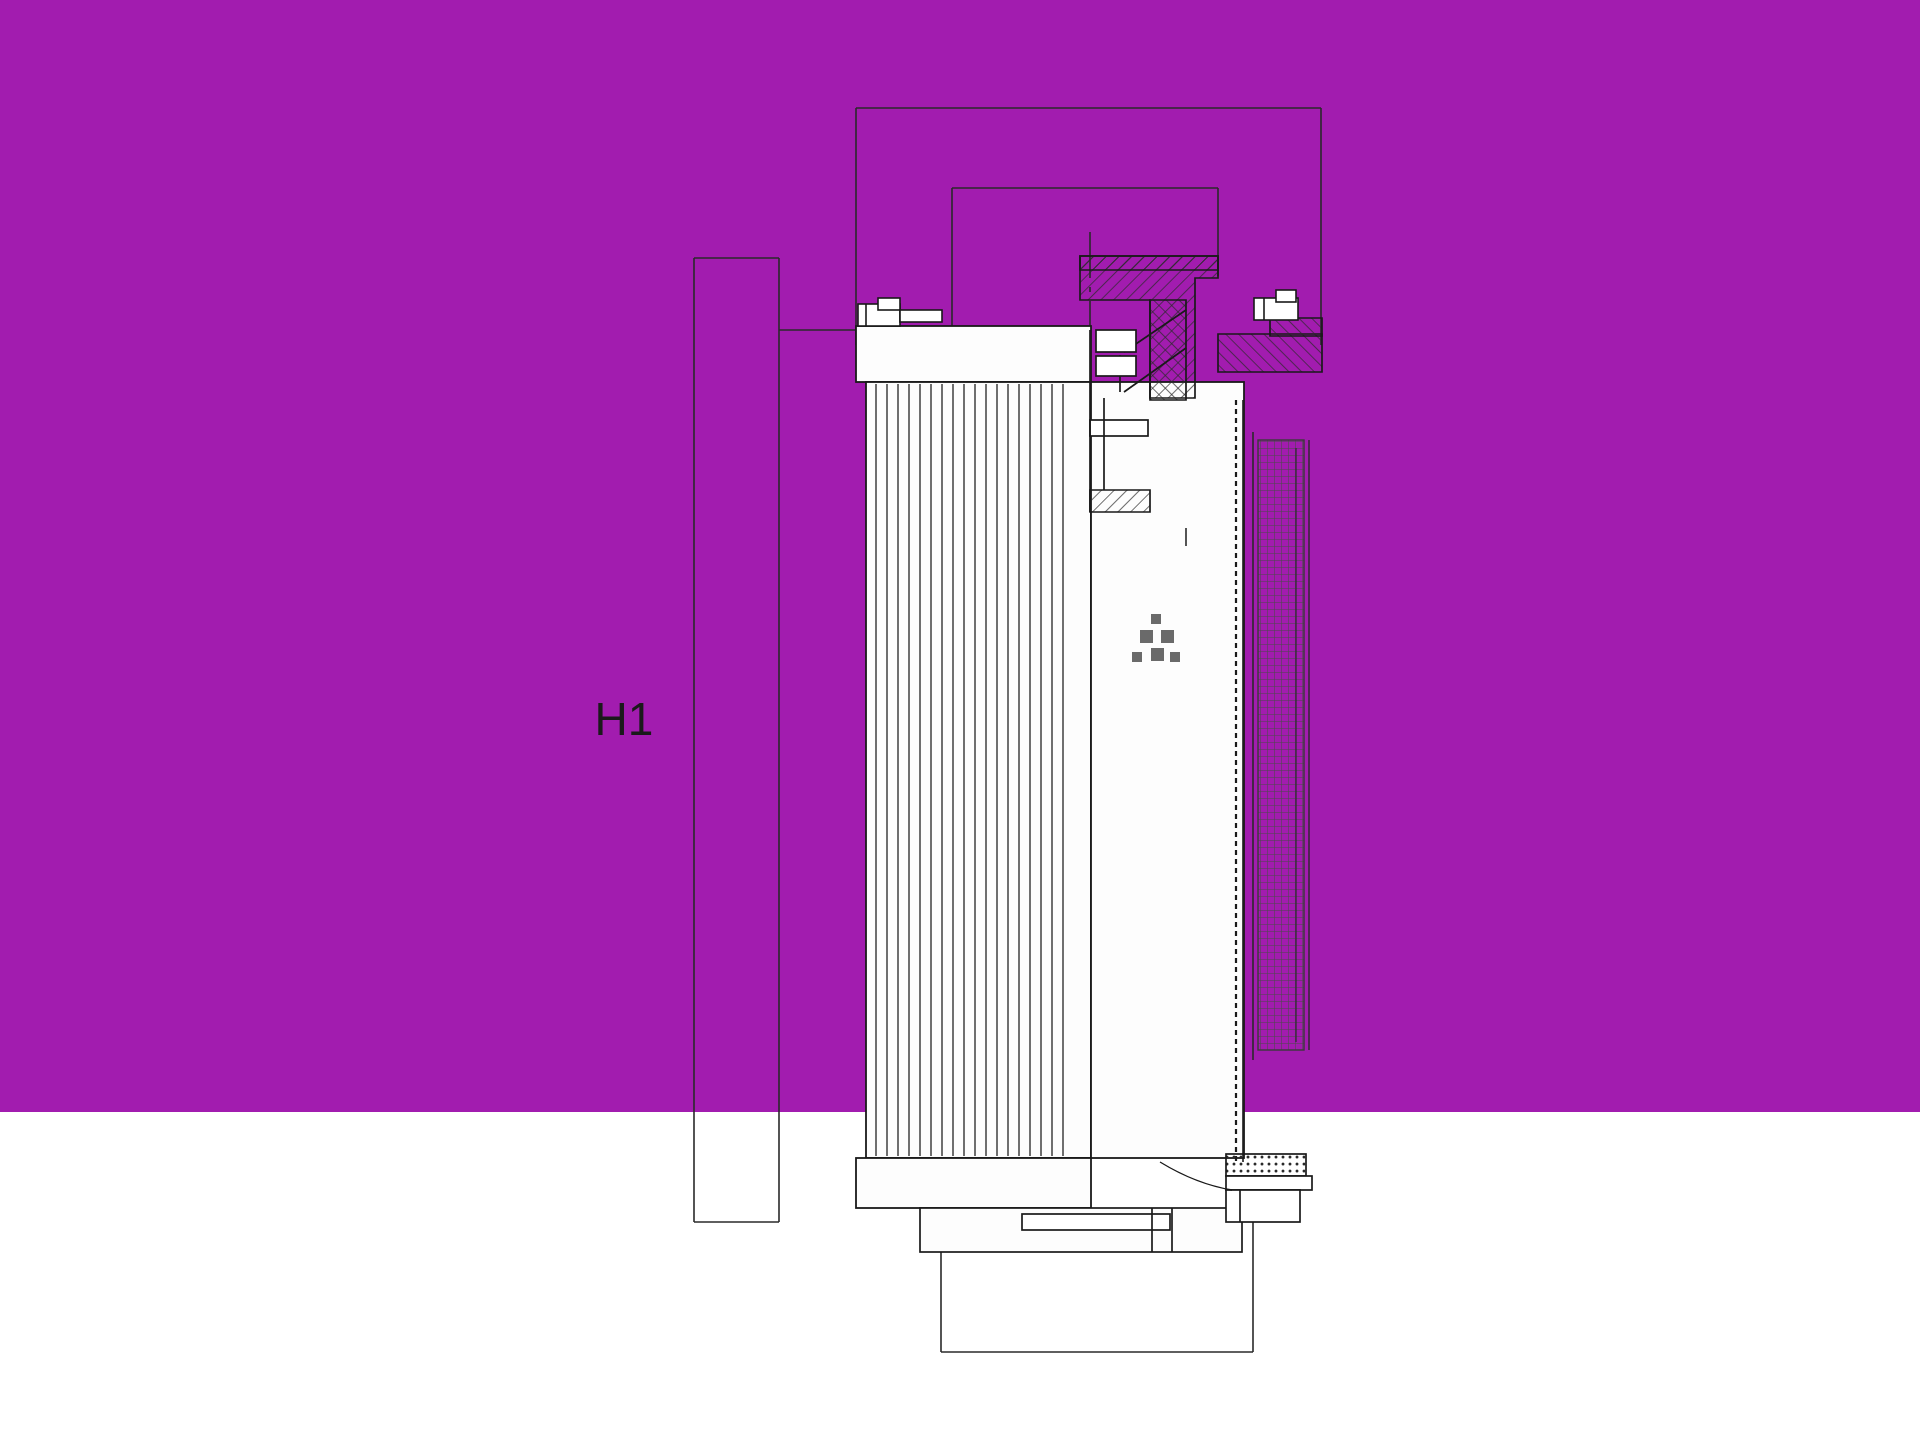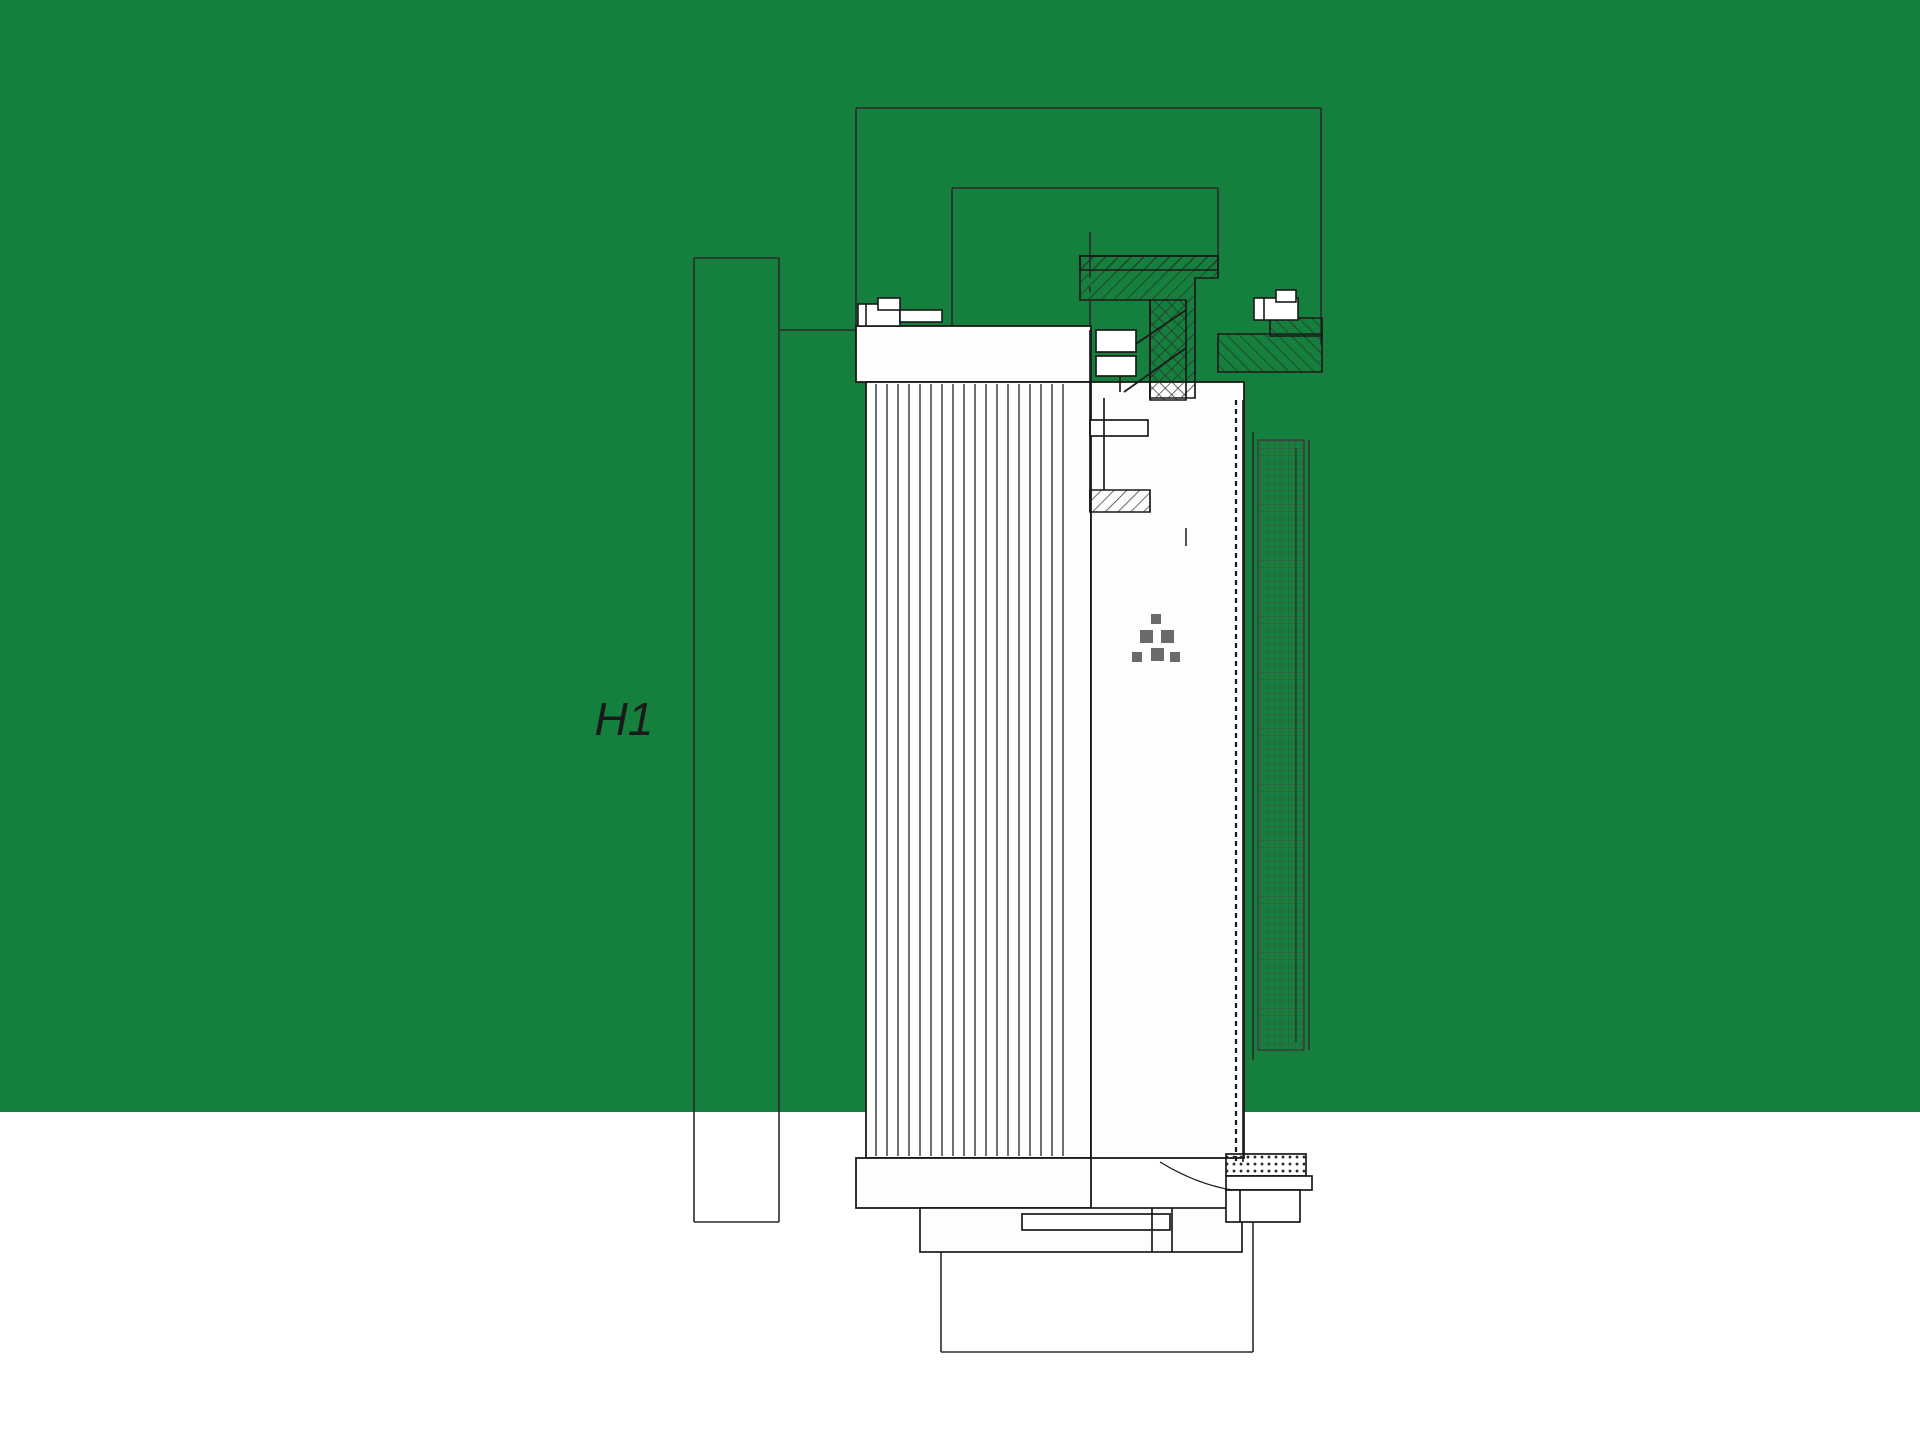--- a/index.html
+++ b/index.html
@@ -10,22 +10,21 @@
   body {
     width: 1920px;
     height: 1440px;
     overflow: hidden;
     font-family: "Liberation Sans", sans-serif;
   }
   #drawing-root {
     position: relative;
     width: 1920px;
     height: 1112px;
-    background: #15803d;
-    font-style: italic;
+    background: #a21caf;
   }
   #drawing-svg {
     position: absolute;
     left: 0;
     top: 0;
     width: 1920px;
     height: 1440px;
     display: block;
   }
   .dim-label-text {

